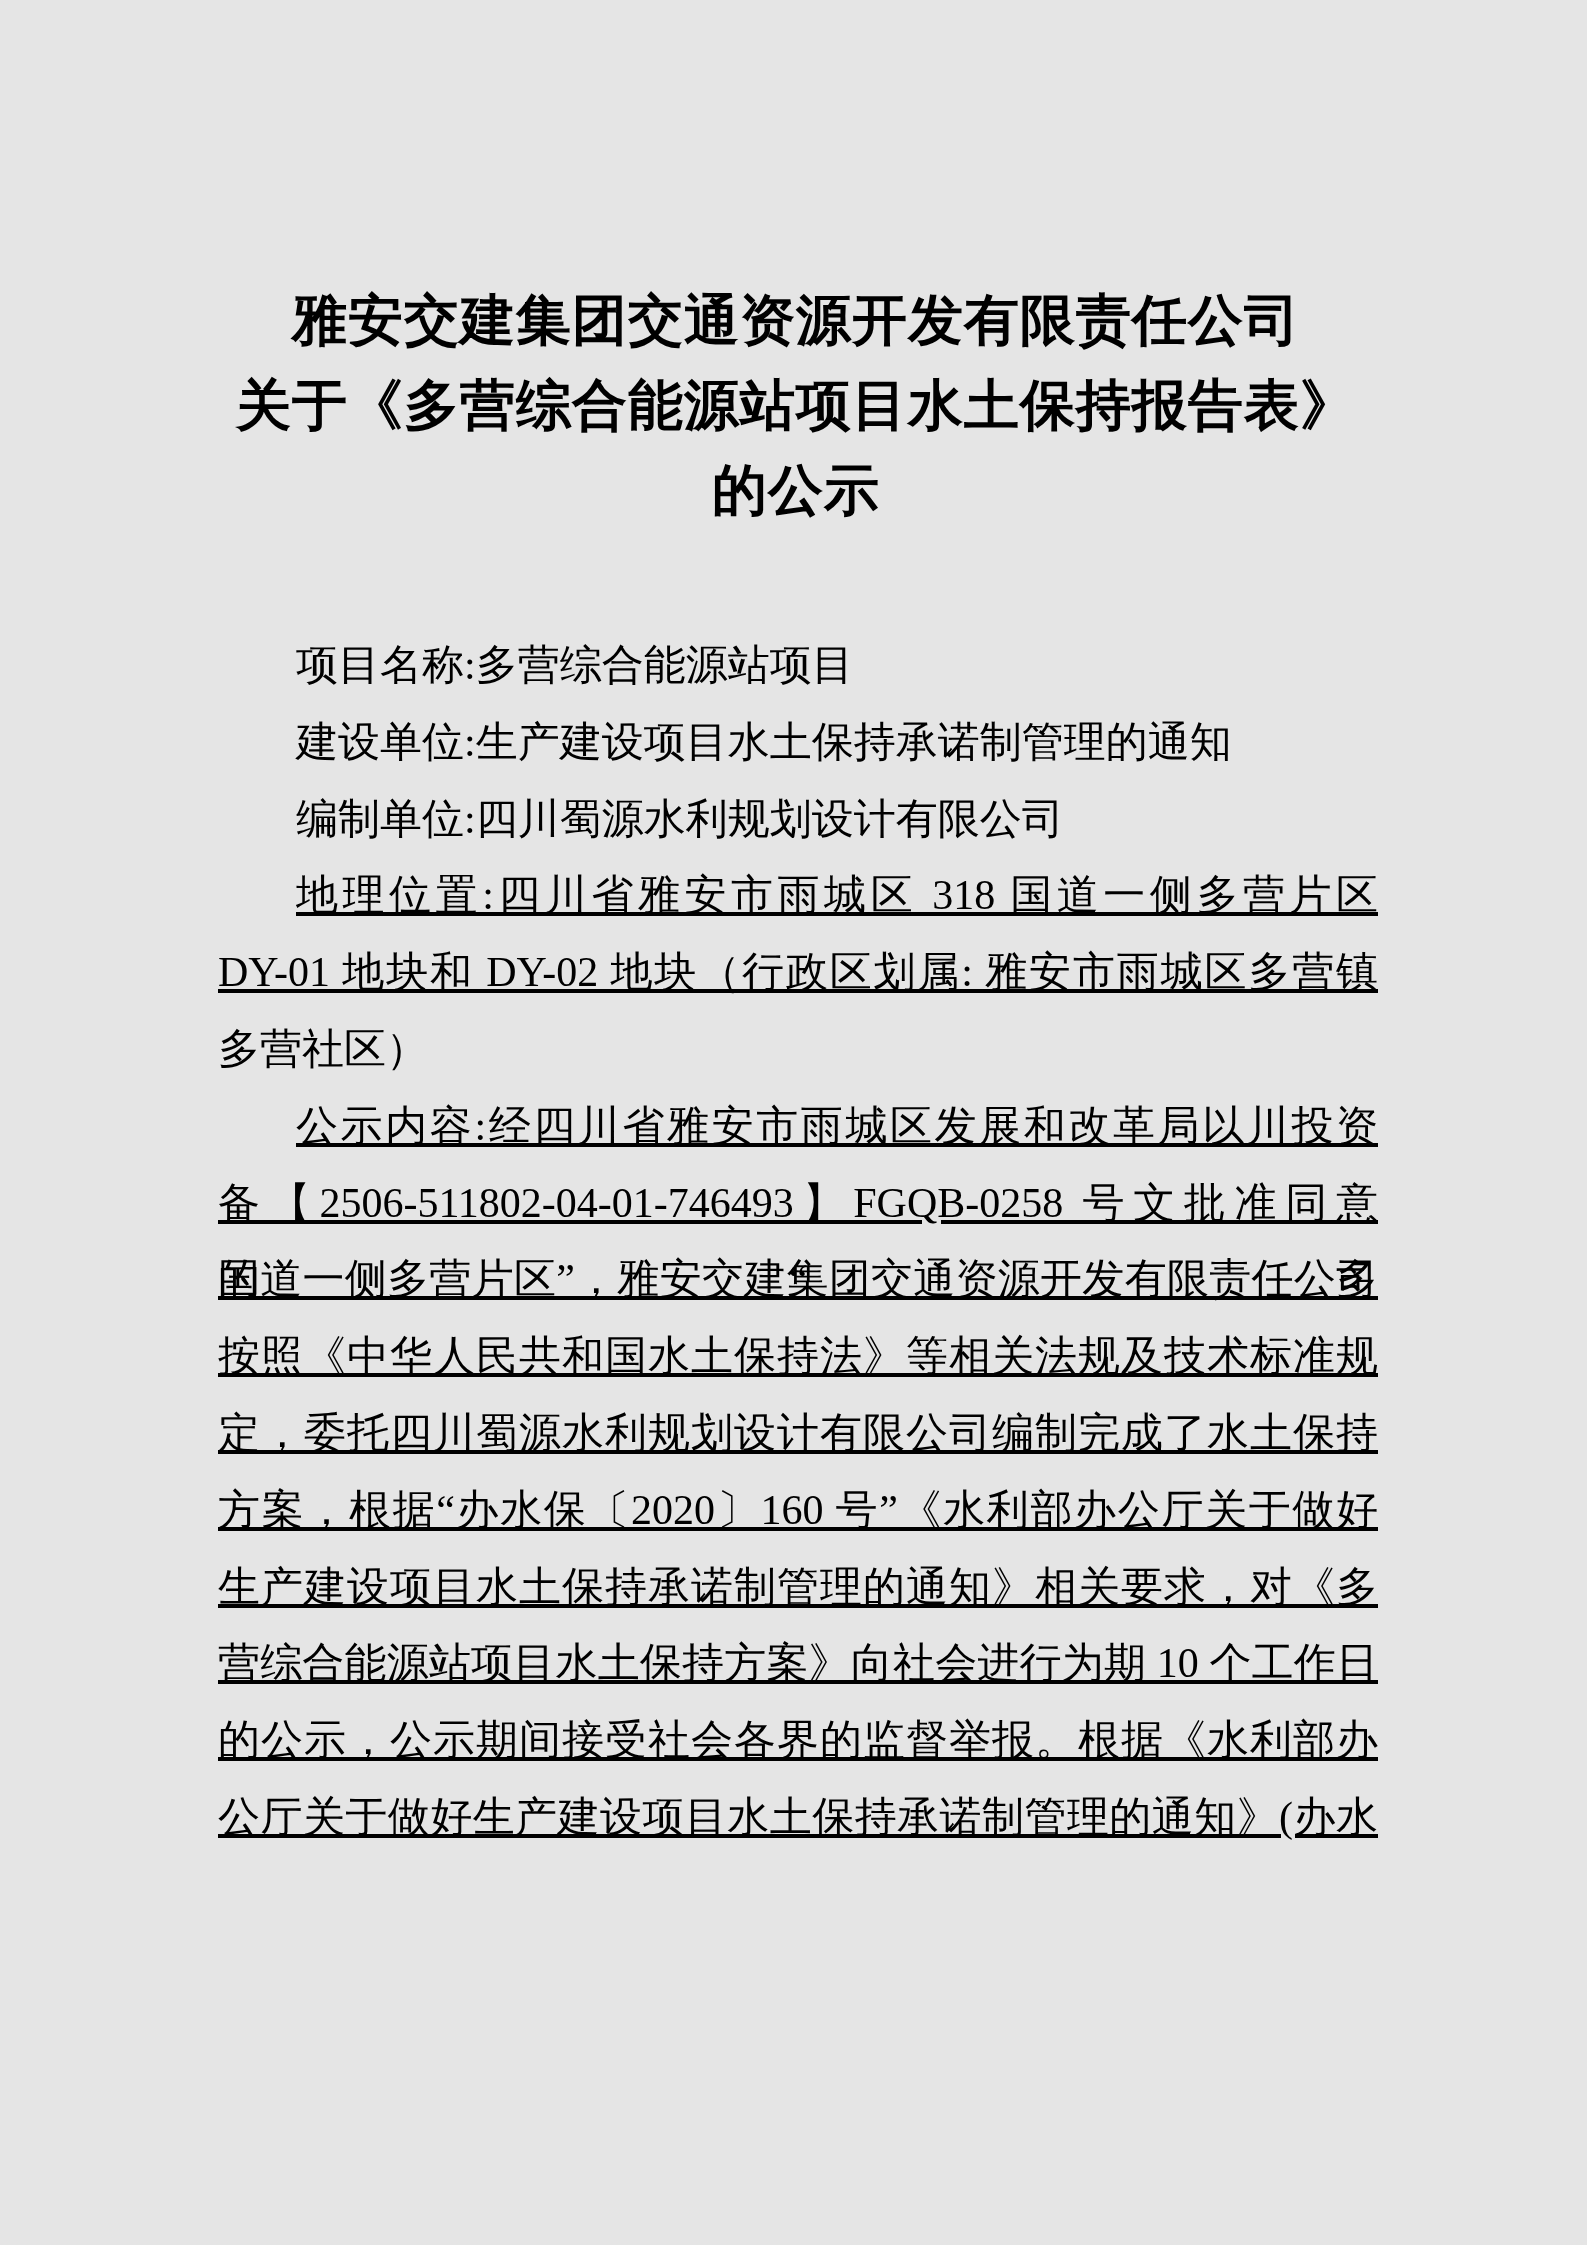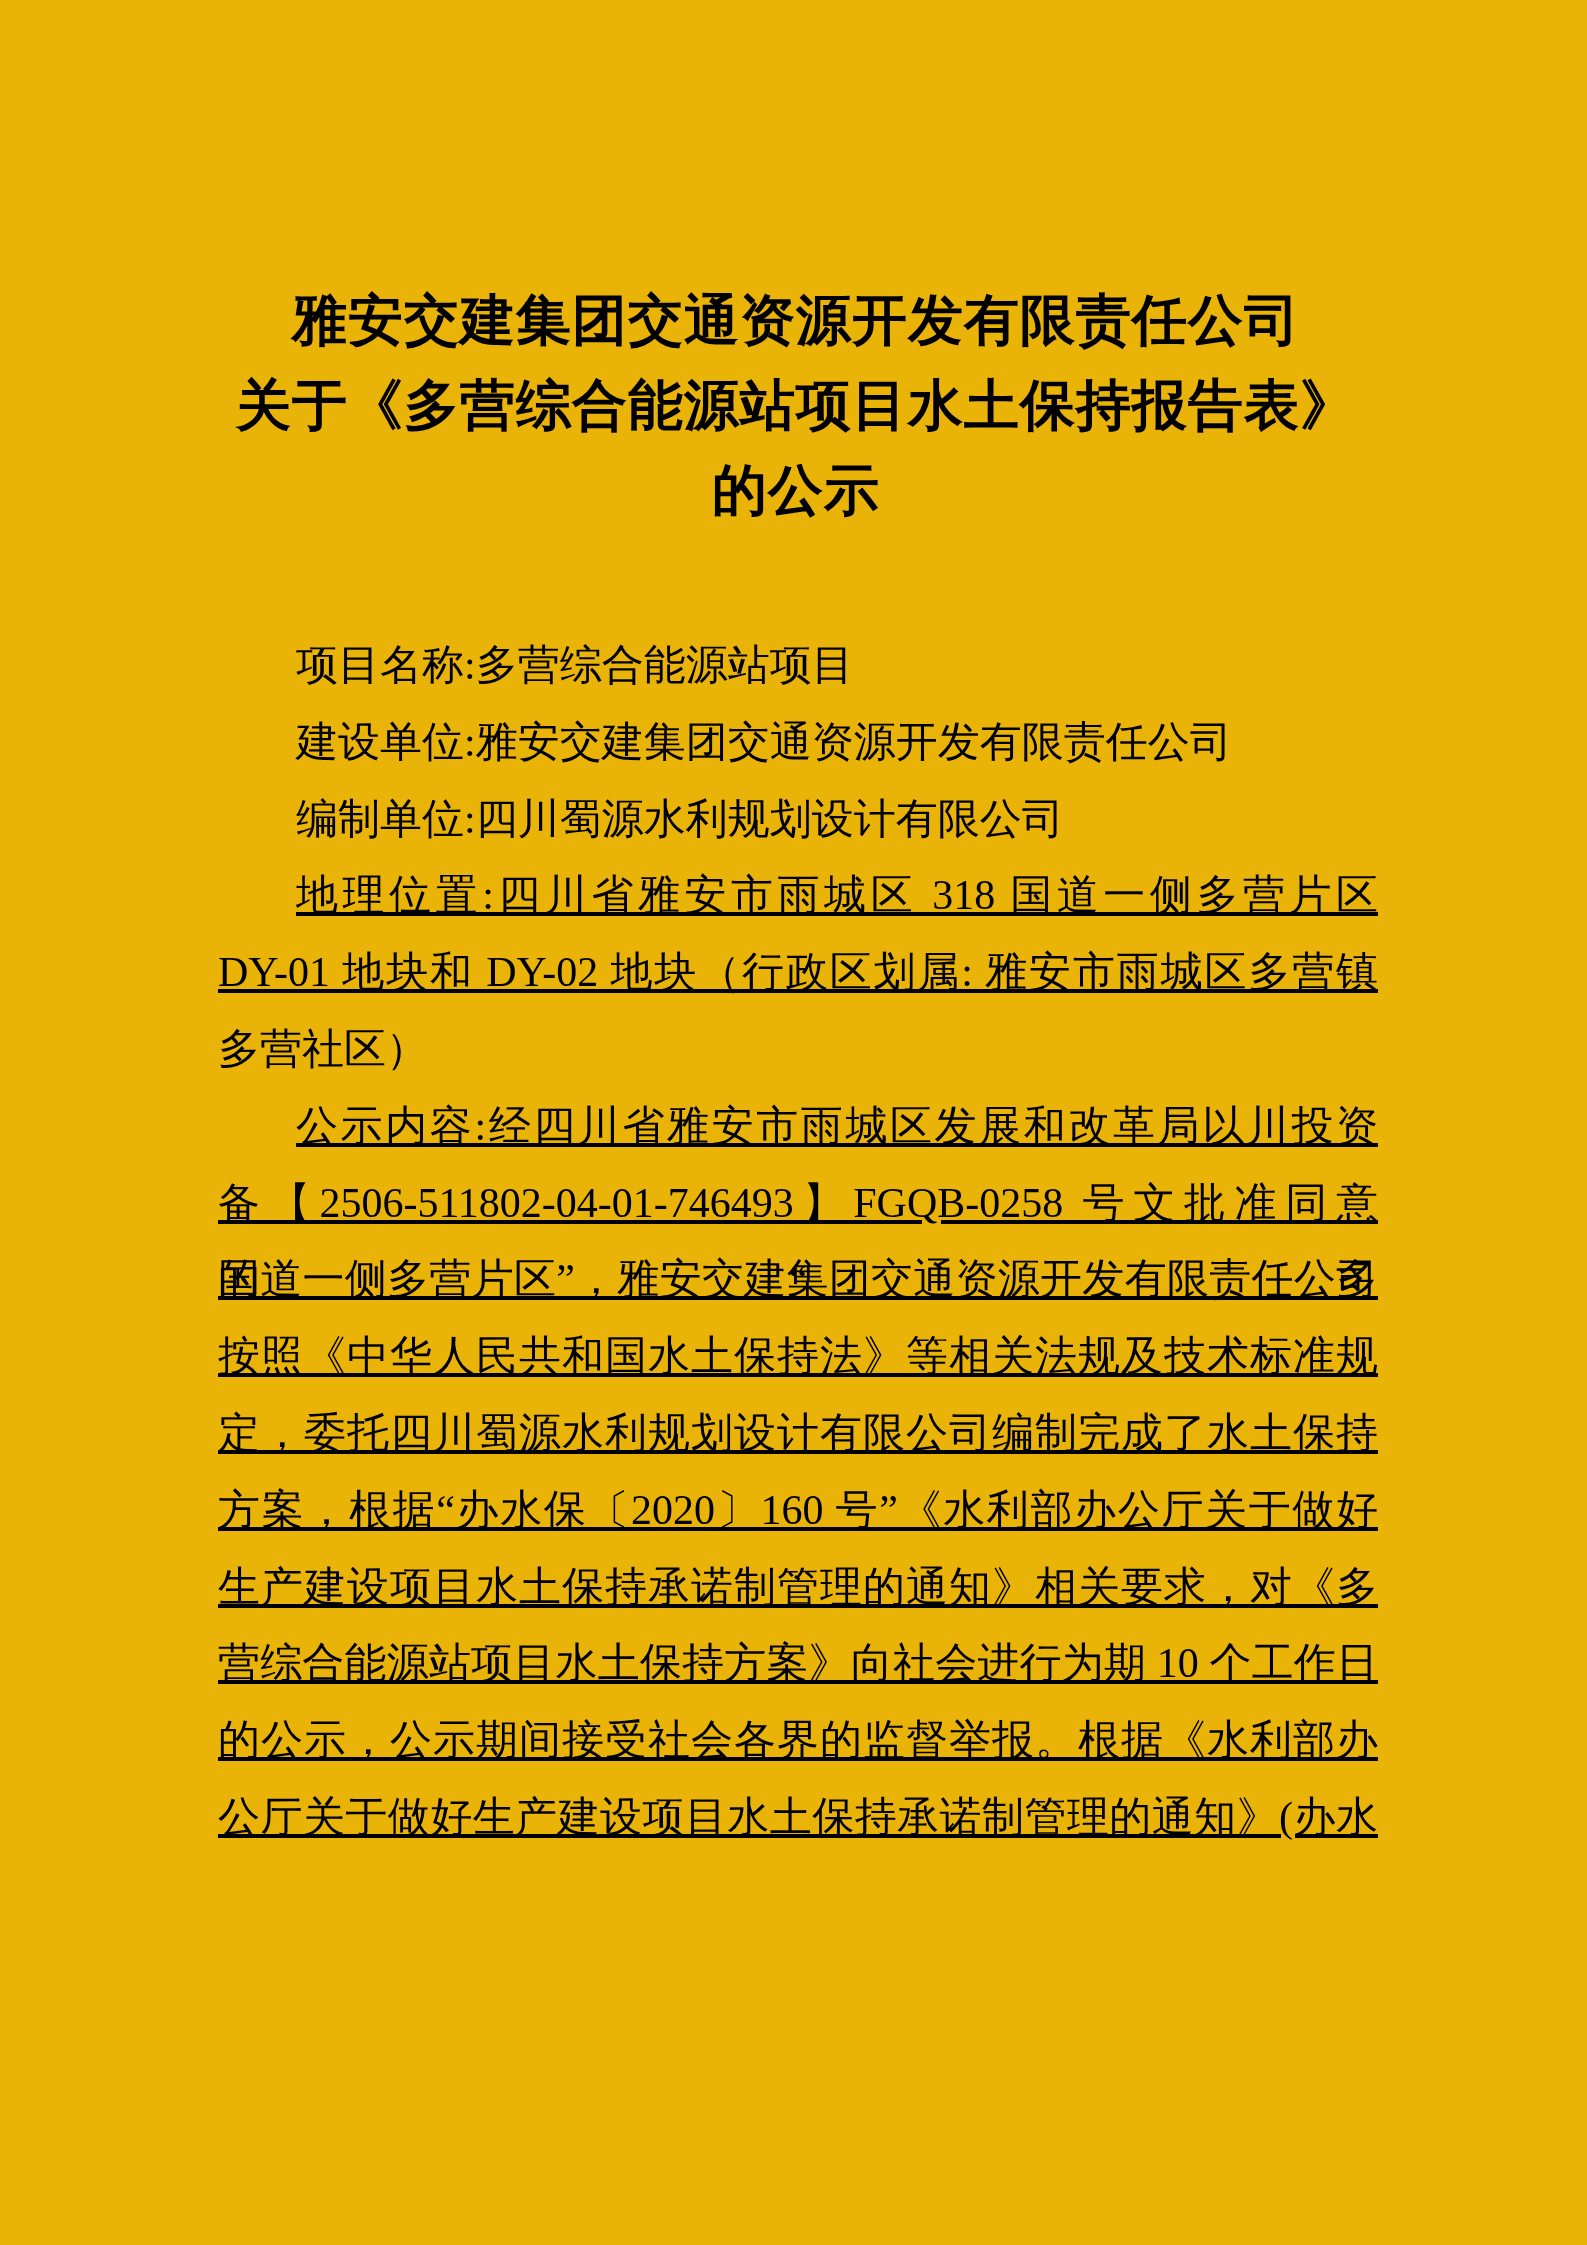--- a/index.html
+++ b/index.html
@@ -11,21 +11,21 @@
     height: 2245px;
     background: #ffffff;
     position: relative;
     overflow: hidden;
     color: #000000;
     font-family: "Liberation Serif", "DejaVu Serif", serif;
   }
   .page {
     position: absolute;
     inset: 0;
-    background: #eab308;
+    background: #e5e5e5;
   }
   .title-block {
     position: absolute;
     top: 278px;
     left: 214px;
     width: 1164px;
     text-align: center;
   }
   .title-line {
     font-size: 55px;
@@ -62,21 +62,21 @@
 <div class="page">
 
   <div class="title-block">
     <div class="title-line">雅安交建集团交通资源开发有限责任公司</div>
     <div class="title-line">关于《多营综合能源站项目水土保持报告表》</div>
     <div class="title-line">的公示</div>
   </div>
 
   <div class="body-block">
     <div class="line indent">项目名称:多营综合能源站项目</div>
-    <div class="line indent">建设单位:雅安交建集团交通资源开发有限责任公司</div>
+    <div class="line indent">建设单位:生产建设项目水土保持承诺制管理的通知</div>
     <div class="line indent">编制单位:四川蜀源水利规划设计有限公司</div>
     <div class="line indent justify">地理位置:四川省雅安市雨城区 318 国道一侧多营片区</div>
     <div class="line justify">DY-01 地块和 DY-02 地块（行政区划属: 雅安市雨城区多营镇</div>
     <div class="line">多营社区）</div>
     <div class="line indent justify">公示内容:经四川省雅安市雨城区发展和改革局以川投资</div>
     <div class="line justify">备【2506-511802-04-01-746493】FGQB-0258 号文批准同意的“多</div>
     <div class="line justify">国道一侧多营片区”，雅安交建集团交通资源开发有限责任公司</div>
     <div class="line justify">按照《中华人民共和国水土保持法》等相关法规及技术标准规</div>
     <div class="line justify">定，委托四川蜀源水利规划设计有限公司编制完成了水土保持</div>
     <div class="line justify">方案，根据“办水保〔2020〕160 号”《水利部办公厅关于做好</div>

